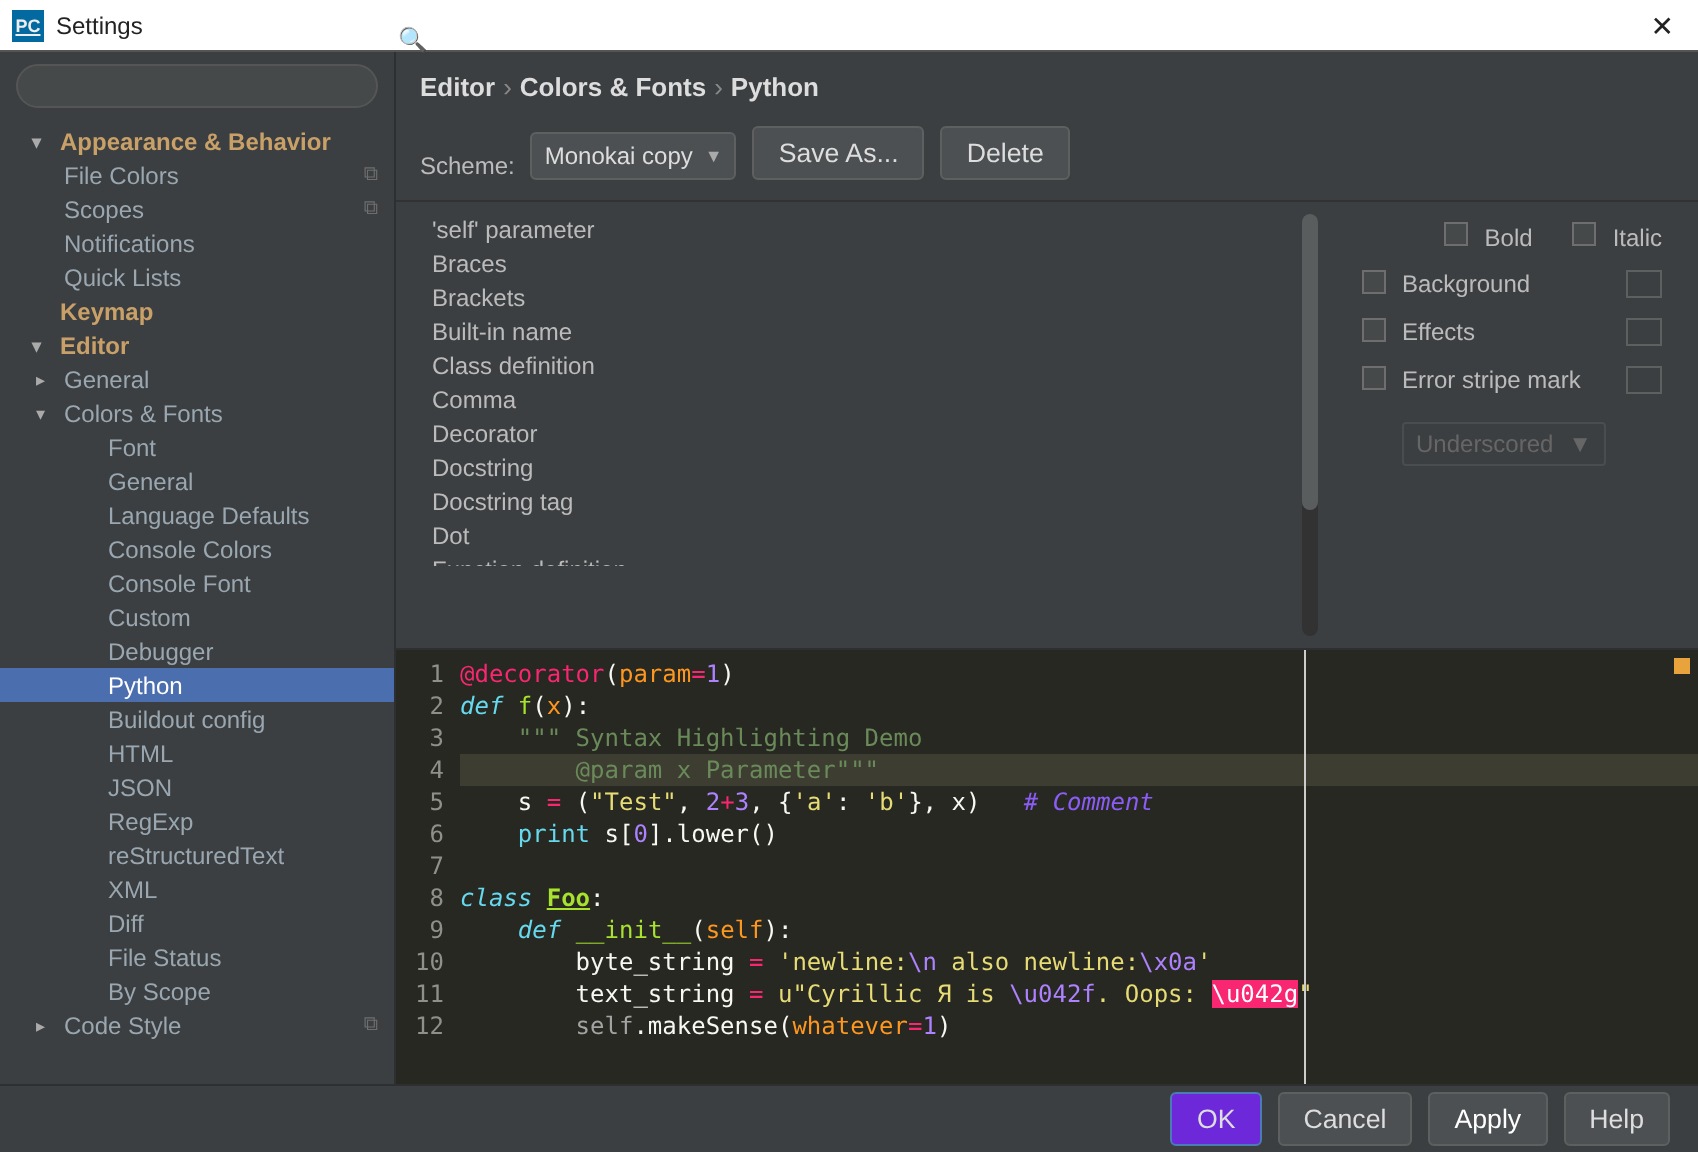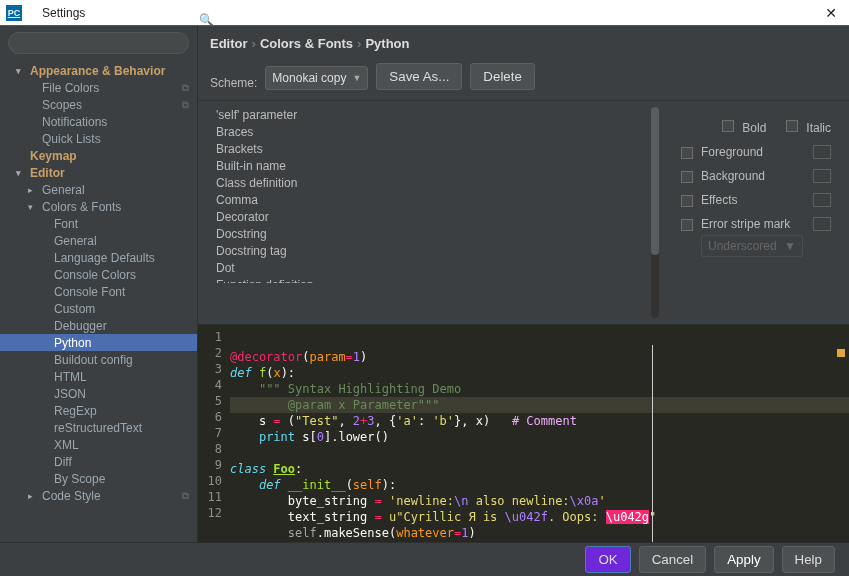--- a/index.html
+++ b/index.html
@@ -17,21 +17,21 @@
   background: #ffffff;
   display: flex;
   align-items: center;
   padding: 0 6px;
   border-bottom: 1px solid #555;
 }
 .titlebar-icon {
   width: 16px; height: 16px;
   background: #0369a1; color: #eee;
   display: inline-flex; align-items: center; justify-content: center;
-  font-size: 9px; font-weight: bold; margin-right: 20px; text-decoration: underline;
+  font-size: 9px; font-weight: bold; margin-right: 6px; text-decoration: underline;
 }
 .titlebar-title { color: #222; font-size: 12px; flex: 1; }
 .titlebar-close { color: #222; font-size: 14px; padding: 2px 6px; cursor: pointer; }
 
 .body-row { display: flex; height: 516px; }
 .left-panel { width: 198px; background: #3c3f41; border-right: 1px solid #2d2f30; }
 .search-wrap { padding: 6px 8px; }
 .search-input {
   width: 100%; height: 22px; border-radius: 11px;
   background: #45494a; border: 1px solid #555;
@@ -39,21 +39,21 @@
 }
 .search-icon { position: absolute; margin: -19px 0 0 10px; color: #888; font-size: 12px; }
 .tree { padding: 2px 0; overflow-y: auto; height: 478px; }
 .tree-item {
   display: flex; align-items: center;
   height: 17px; padding: 0 8px 0 0;
   color: #a8c0d8; cursor: pointer;
   font-size: 12px;
 }
 .tree-item.lvl0 { padding-left: 30px; font-weight: bold; color: #c8a068; }
-.tree-item.lvl1 { padding-left: 42px; color: #9aa7b0; }
+.tree-item.lvl1 { padding-left: 32px; color: #9aa7b0; }
 .tree-item.lvl2 { padding-left: 54px; color: #9aa7b0; }
 .tree-item .arrow { width: 12px; display: inline-block; color: #aaa; font-size: 9px; margin-left: -14px; margin-right: 2px; }
 .tree-item.selected { background: #4b6eaf; color: #fff; }
 .tree-badge { margin-left: auto; color: #6e6e6e; font-size: 10px; }
 
 .right-panel { flex: 1; display: flex; flex-direction: column; background: #3c3f41; }
 .breadcrumb {
   padding: 10px 12px 6px; font-size: 13px; color: #bbbbbb;
 }
 .breadcrumb b { font-weight: bold; color: #dddddd; }
@@ -82,56 +82,56 @@
   color: #bbb;
 }
 .attr-item { height: 17px; line-height: 17px; cursor: pointer; font-size: 12px; }
 .attr-scroll {
   position: absolute; right: 4px; top: 6px; bottom: 6px; width: 8px;
   background: #323232; border-radius: 4px;
 }
 .attr-scroll-thumb { position: absolute; left: 0; right: 0; top: 0; height: 70%; background: #5a5d5e; border-radius: 4px; }
 
 .style-opts { flex: 1; padding: 10px 18px; font-size: 12px; }
-.opt-row { display: flex; align-items: flex-end; height: 24px; }
+.opt-row { display: flex; align-items: flex-start; height: 24px; }
 .checkbox {
   width: 12px; height: 12px; border: 1px solid #6e6e6e; margin-right: 8px;
   display: inline-block; background: #45494a;
 }
 .swatch { width: 18px; height: 14px; border: 1px solid #5e6060; margin-left: auto; }
 .opt-row.top { gap: 20px; justify-content: flex-end; }
 .effects-dd {
   margin-top: 4px; margin-left: 20px; width: 102px;
   border: 1px solid #4a4d4e; height: 22px; display: flex;
   align-items: center; justify-content: space-between; padding: 0 6px;
   color: #666; border-radius: 2px;
 }
 
 .editor {
   background: #272822; height: 218px;
   display: flex; font-family: Consolas, monospace; font-size: 12px;
   position: relative; border-top: 1px solid #2d2f30;
 }
 .gutter { width: 32px; text-align: right; padding: 4px 8px 4px 0; color: #8f908a; }
 .gutter div { height: 16px; line-height: 16px; }
-.code { flex: 1; padding: 4px 0; position: relative; margin-top: 20px; }
+.code { flex: 1; padding: 4px 0; position: relative; }
 .code .ln { height: 16px; line-height: 16px; white-space: pre; }
 .code .hl-line { background: #3e3d32; }
 .caret-line { position: absolute; left: 422px; top: 0; bottom: 0; width: 1px; background: #ccc; }
 .marker { position: absolute; right: 4px; top: 4px; width: 8px; height: 8px; background: #e8a33d; }
 
 .c-decor { color: #f92672; }
 .c-kw { color: #66d9ef; font-style: italic; }
 .c-kw2 { color: #66d9ef; }
 .c-fn { color: #a6e22e; }
 .c-param { color: #fd971f; }
 .c-num { color: #ae81ff; }
 .c-str { color: #e6db74; }
 .c-esc { color: #ae81ff; }
-.c-comm { color: #f0abfc; }
+.c-comm { color: #8b5cf6; font-style: italic; }
 .c-doc { color: #6a8a5a; }
 .c-op { color: #f92672; }
 .c-cls { color: #a6e22e; text-decoration: underline; font-weight: bold; }
 .c-self { color: #a3a3a3; }
 .c-bad { background: #f92672; color: #fff; }
 .c-def { color: #f8f8f2; }
 
 .footer {
   height: 34px; display: flex; align-items: center; justify-content: flex-end;
   gap: 8px; padding: 0 14px; border-top: 1px solid #2d2f30;
@@ -223,20 +223,23 @@
           <span>RegExp</span>
         </div>
         <div class="tree-item lvl2">
           <span>reStructuredText</span>
         </div>
         <div class="tree-item lvl2">
           <span>XML</span>
         </div>
         <div class="tree-item lvl2">
           <span>Diff</span>
+        </div>
+        <div class="tree-item lvl2">
+          <span>File Status</span>
         </div>
         <div class="tree-item lvl2">
           <span>By Scope</span>
         </div>
         <div class="tree-item lvl1">
           <span class="arrow">▸</span>
           <span>Code Style</span>
           <span class="tree-badge">⧉</span>
         </div>
       </div>
@@ -273,25 +276,20 @@
           </div>
         <div class="attr-scroll">
             <div class="attr-scroll-thumb"></div>
           </div>
       </div>
       <div class="style-opts">
         <div class="opt-row top">
           <span><span class="checkbox"></span><span>Bold</span></span>
           <span><span class="checkbox"></span><span>Italic</span></span>
         </div>
-        <div class="opt-row">
-            <span class="checkbox"></span>
-            <span>Foreground</span>
-            <span class="swatch"></span>
-          </div>
         <div class="opt-row">
             <span class="checkbox"></span>
             <span>Background</span>
             <span class="swatch"></span>
           </div>
         <div class="opt-row">
             <span class="checkbox"></span>
             <span>Effects</span>
             <span class="swatch"></span>
           </div>

